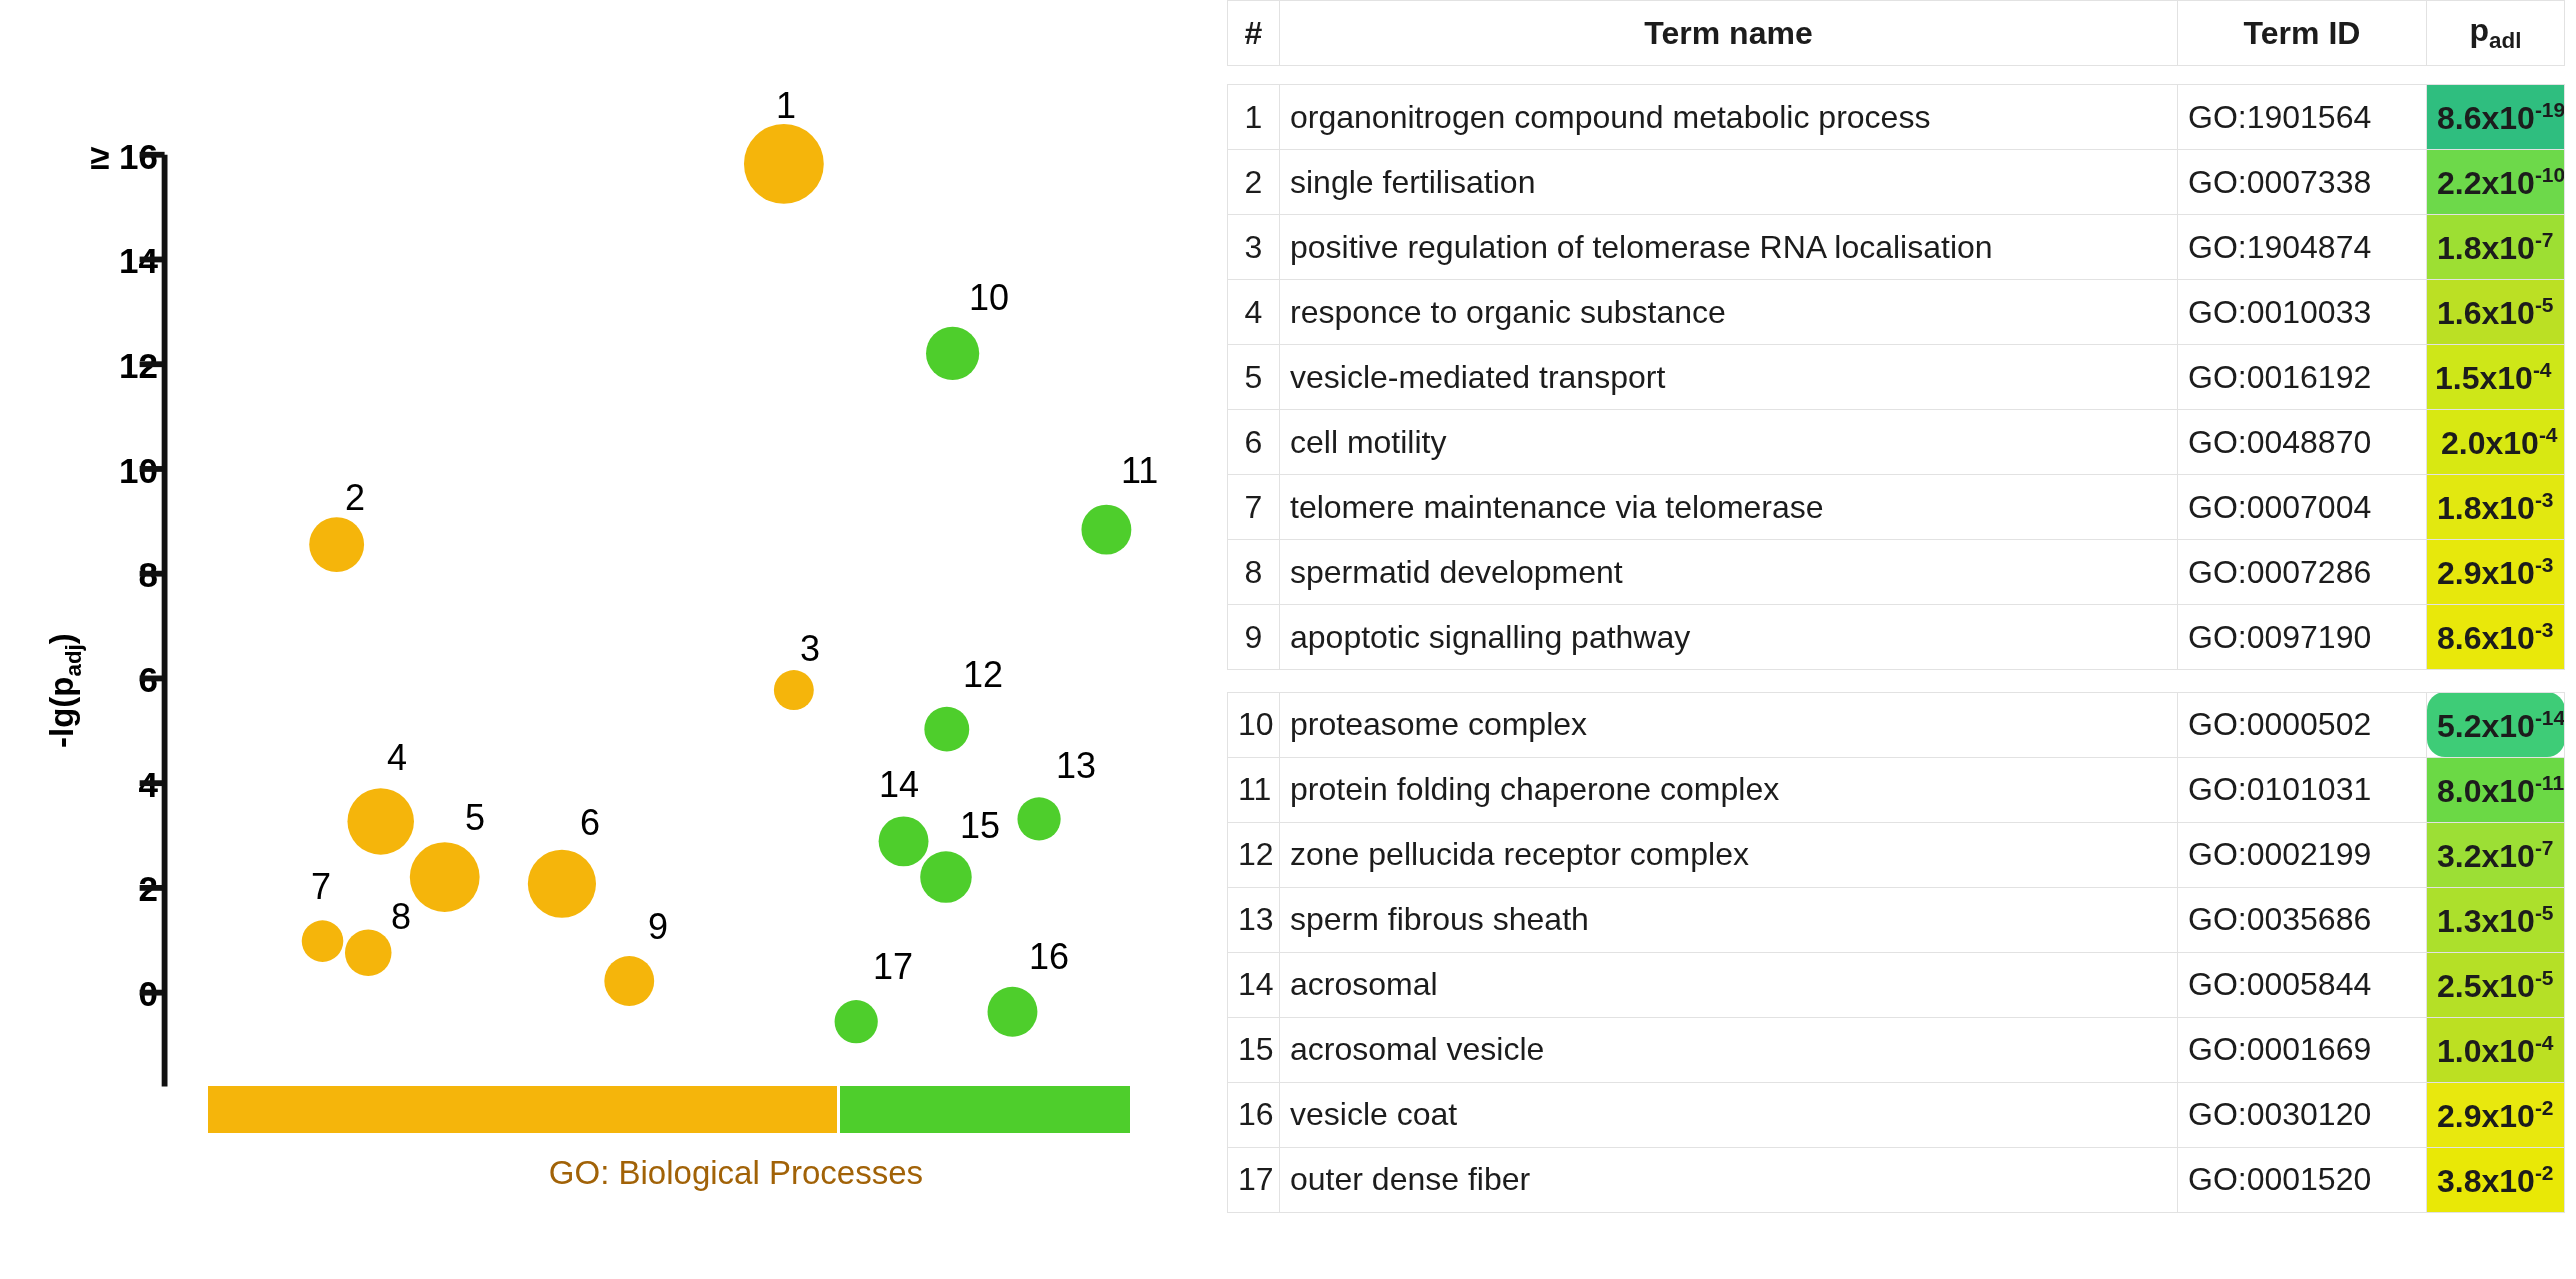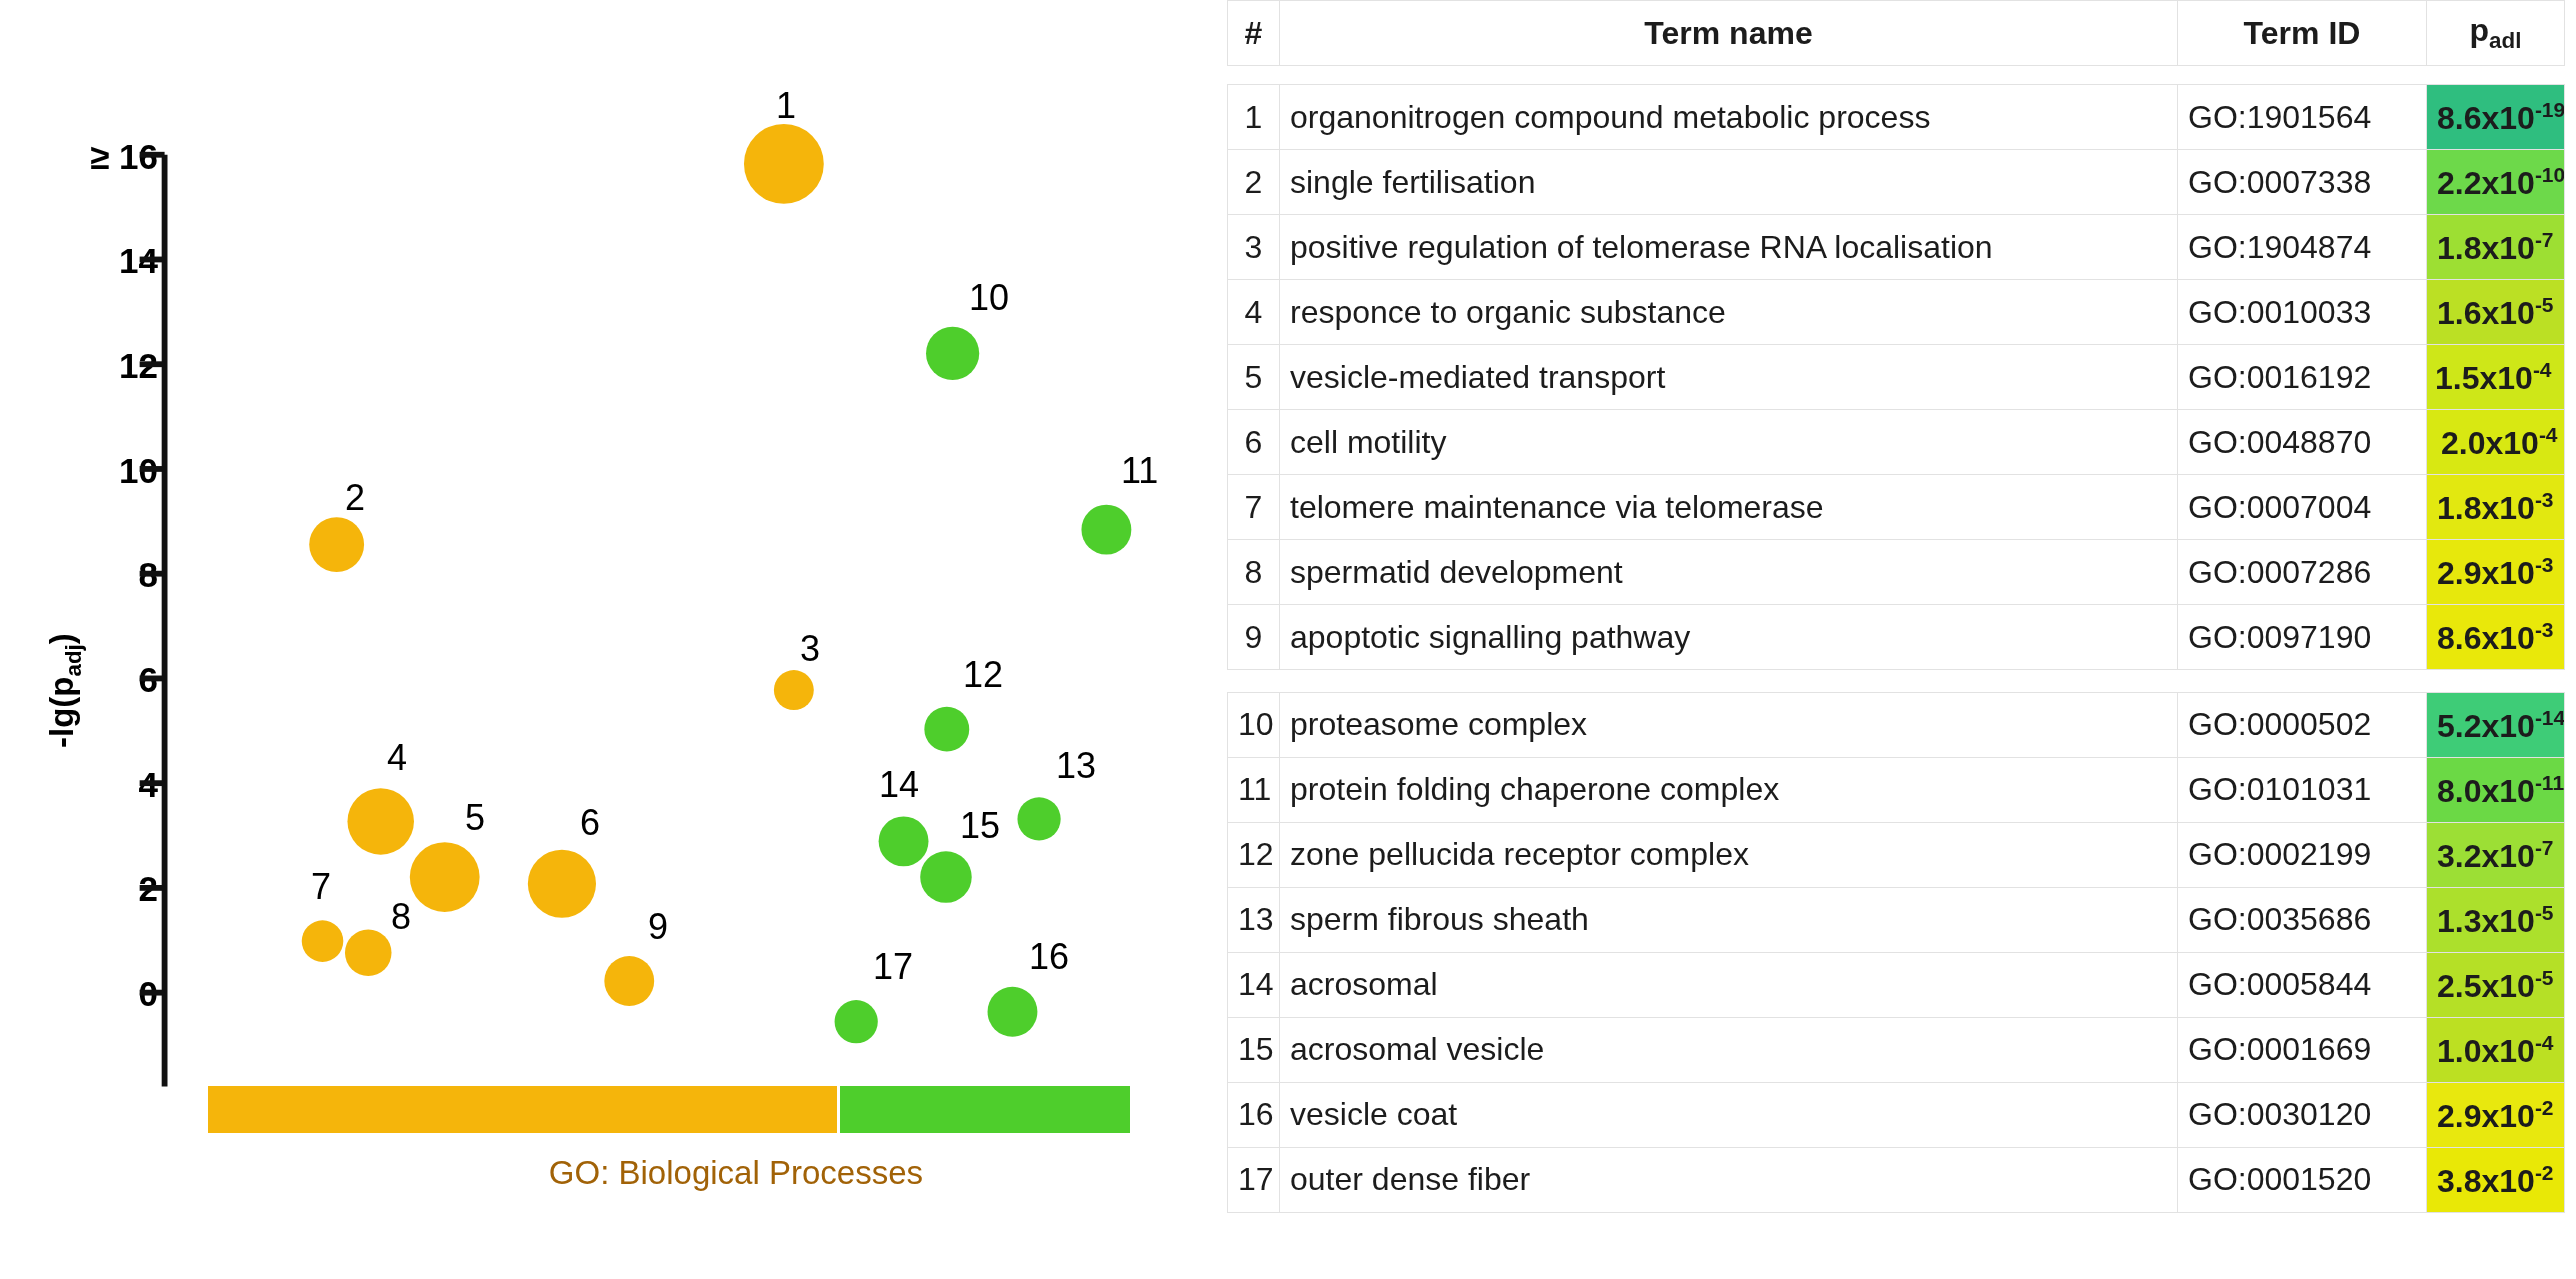--- a/index.html
+++ b/index.html
@@ -239,21 +239,21 @@
         <col class="c-num">
         <col class="c-name">
         <col class="c-id">
         <col class="c-p">
       </colgroup>
     <tbody id="cc-body">
         <tr>
           <td class="num">10</td>
           <td class="name">proteasome complex</td>
           <td class="gid">GO:0000502</td>
-          <td class="padj" style="background: rgb(62, 204, 119);"><span>5.2x10</span><sup>-14</sup></td>
+          <td class="padj" style="background: rgb(62, 204, 119); border-radius: 18px;"><span>5.2x10</span><sup>-14</sup></td>
         </tr>
         <tr>
           <td class="num">11</td>
           <td class="name">protein folding chaperone complex</td>
           <td class="gid">GO:0101031</td>
           <td class="padj" style="background: rgb(107, 217, 69);"><span>8.0x10</span><sup>-11</sup></td>
         </tr>
         <tr>
           <td class="num">12</td>
           <td class="name">zone pellucida receptor complex</td>

